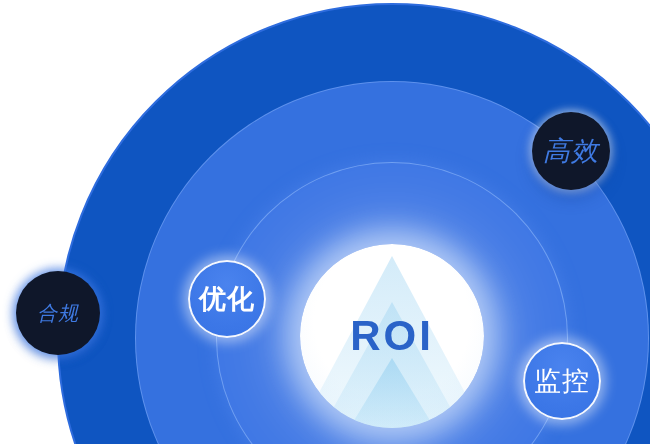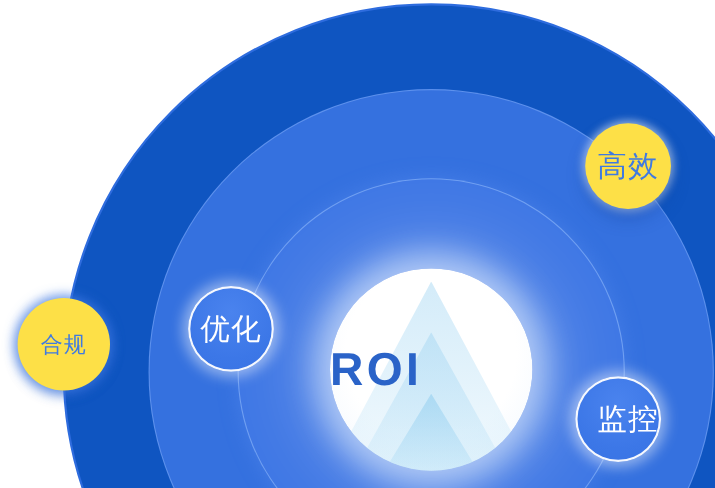--- a/index.html
+++ b/index.html
@@ -38,21 +38,21 @@
   .core {
     position: absolute;
     left: 300px; top: 244px;
     width: 184px; height: 184px;
     border-radius: 50%;
     overflow: hidden;
     background: radial-gradient(circle at 50% 42%, #FFFFFF 55%, #F6FAFE 80%, #EBF4FC 100%);
     box-shadow: 0 0 28px 14px rgba(240,248,255,0.55), 0 0 60px 30px rgba(255,255,255,0.2);
     display: flex;
     align-items: center;
-    justify-content: flex-start;
+    justify-content: center;
   }
   .mountain { position: absolute; left: 0; top: 0; width: 100%; height: 100%; }
   .tri {
     position: absolute;
     clip-path: polygon(50% 0, 0 100%, 100% 100%);
   }
   .tri-1 {
     left: -2px; top: 12px; width: 188px; height: 176px;
     background: linear-gradient(to bottom, rgba(168,216,243,0.5), rgba(208,236,250,0.25));
   }
@@ -81,30 +81,31 @@
     justify-content: center;
     letter-spacing: 1px;
   }
   .badge-blue {
     background: radial-gradient(circle at 50% 30%, #4A83EE 0%, var(--badge-blue, #3C77E7) 65%, #3873E4 100%);
     border: 2px solid rgba(255,255,255,0.95);
     box-shadow: 0 0 12px 5px rgba(255,255,255,0.45);
     color: #ffffff;
   }
   .badge-white {
-    background: #fde047;
+    background: #0f172a;
     color: var(--badge-label-blue, #3F7AE2);
+    font-style: italic;
   }
   .badge-analysis    { left: 348px; top: 123px; width: 72px; height: 72px; font-size: 25px; }
   .badge-efficiency  { left: 532px; top: 112px; width: 78px; height: 78px; font-size: 27px;
                        box-shadow: 0 8px 16px rgba(13,60,150,0.38), 0 0 8px 2px rgba(255,255,255,0.6); }
-  .badge-optimization{ left: 171px; top: 260px; width: 78px; height: 78px; font-size: 27px; }
+  .badge-optimization{ left: 188px; top: 260px; width: 78px; height: 78px; font-size: 27px; font-weight: bold; }
   .badge-compliance  { left: 16px;  top: 271px; width: 84px; height: 84px; font-size: 20px;
                        box-shadow: 0 0 10px 3px rgba(64,122,229,0.7), 0 4px 12px rgba(25,80,180,0.35); }
-  .badge-monitoring  { left: 523px; top: 342px; width: 78px; height: 78px; font-size: 27px; justify-content: flex-end; }
+  .badge-monitoring  { left: 523px; top: 342px; width: 78px; height: 78px; font-size: 27px; }
 </style>
 </head>
 <body>
 
 <div class="stage">
 
   <div class="ring ring-outer"></div>
   <div class="ring ring-middle"></div>
   <div class="ring ring-inner"></div>
 

